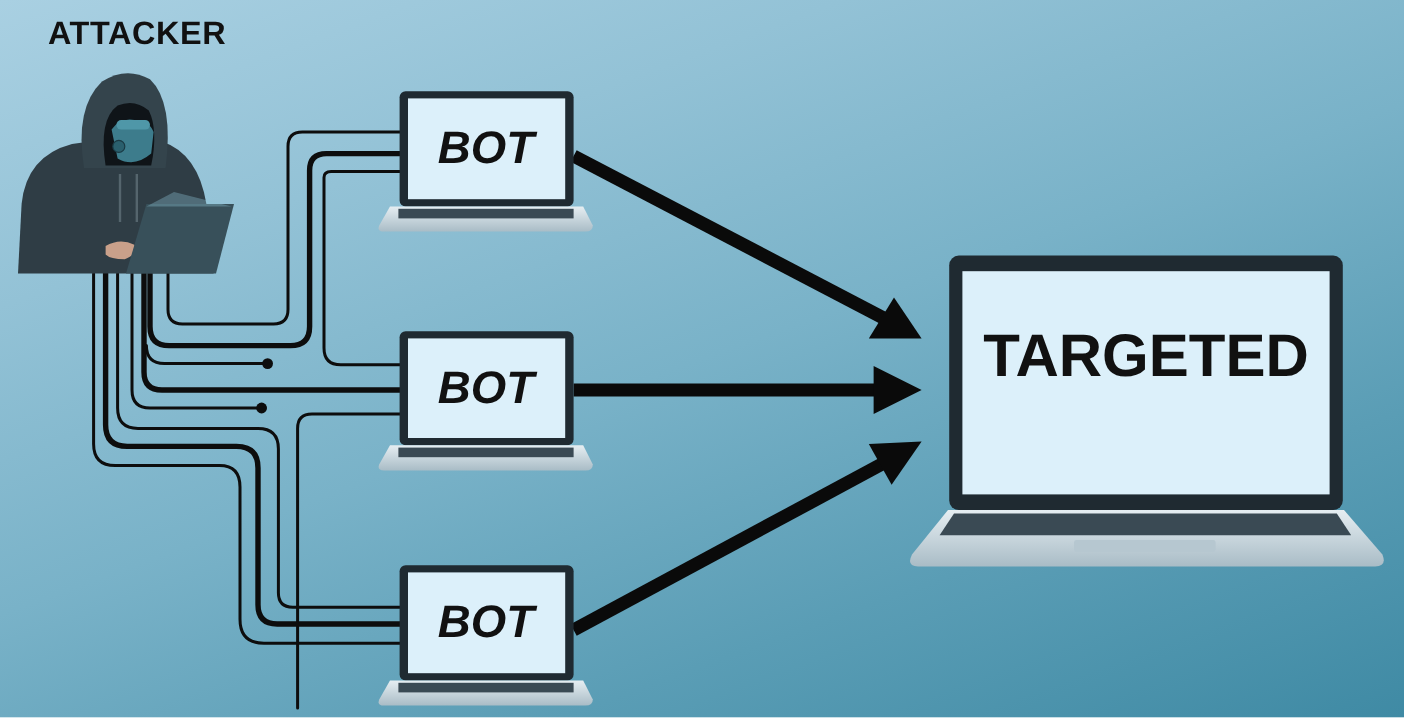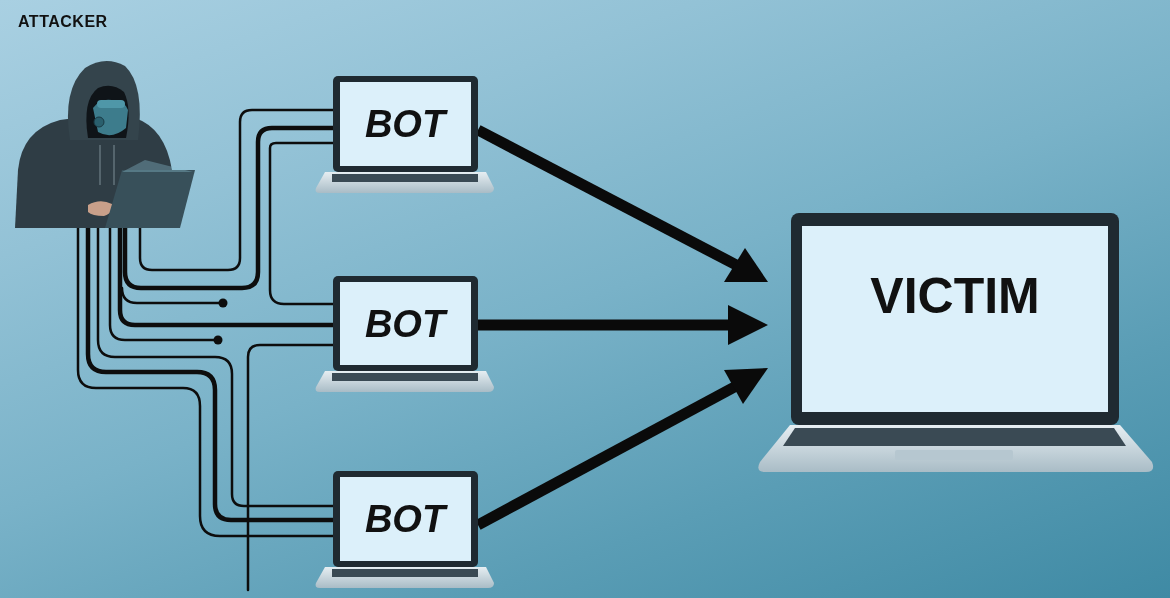--- a/index.html
+++ b/index.html
@@ -3,21 +3,21 @@
 <meta charset="utf-8">
 <style>
   html, body { margin:0; padding:0; }
   body { width:1170px; height:598px; overflow:hidden; font-family:"Liberation Sans", sans-serif; }
   #stage {
     position:relative; width:1170px; height:598px;
     background: linear-gradient(160deg, #a9d0e2 0%, #93c2d6 25%, #79b2c8 50%, #5a9db5 75%, #3f8aa4 100%);
   }
   svg { position:absolute; left:0; top:0; }
   .lbl { position:absolute; font-weight:bold; color:#111; letter-spacing:0.5px; }
-  .attacker-label { left:18px; top:13px; font-size:16px; }
+  .attacker-label { left:40px; top:13px; font-size:27px; }
   .bot-text { position:absolute; font-size:38px; font-weight:bold; color:#111; text-align:center; width:140px;font-style:italic; }
   .victim-text { position:absolute; left:795px; top:268px; width:320px; text-align:center; font-size:50px; font-weight:bold; color:#111; line-height:56px; }
 </style>
 </head>
 <body>
 
 <div id="stage">
 <svg width="1170" height="598" viewBox="0 0 1170 598" xmlns="http://www.w3.org/2000/svg">
   <defs>
     <marker id="ah" markerWidth="10" markerHeight="10" refX="5" refY="5" orient="auto" markerUnits="userSpaceOnUse" viewBox="0 0 10 10">
@@ -107,15 +107,15 @@
   </g>
 </svg>
 
   <div class="lbl attacker-label">ATTACKER</div>
 
   <div class="bot-text" style="left:335px; top:103px;">BOT</div>
   <div class="bot-text" style="left:335px; top:303px;">BOT</div>
   <div class="bot-text" style="left:335px; top:498px;">BOT</div>
 
   <div class="victim-text">
-    <div>VICTIM</div>
+    <div>TARGETED</div>
   </div>
 </div>
 
 </body></html>

